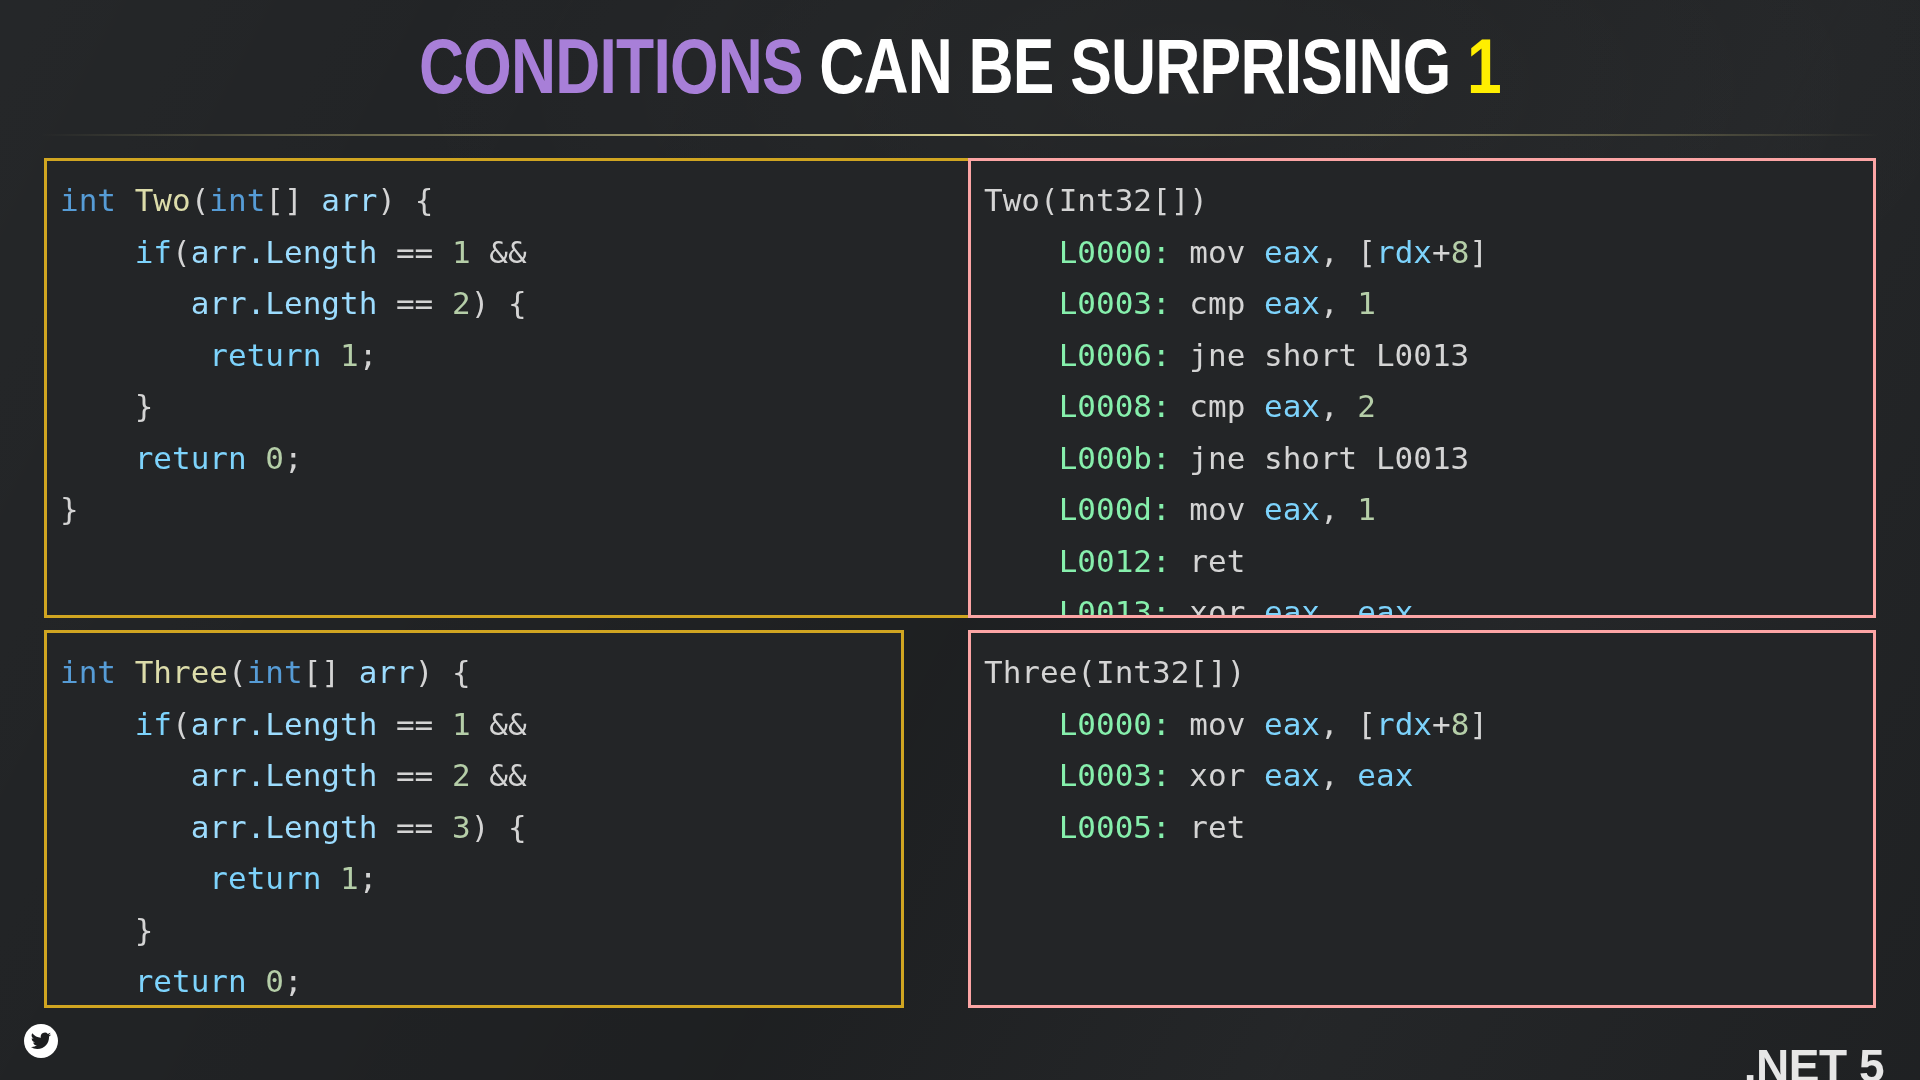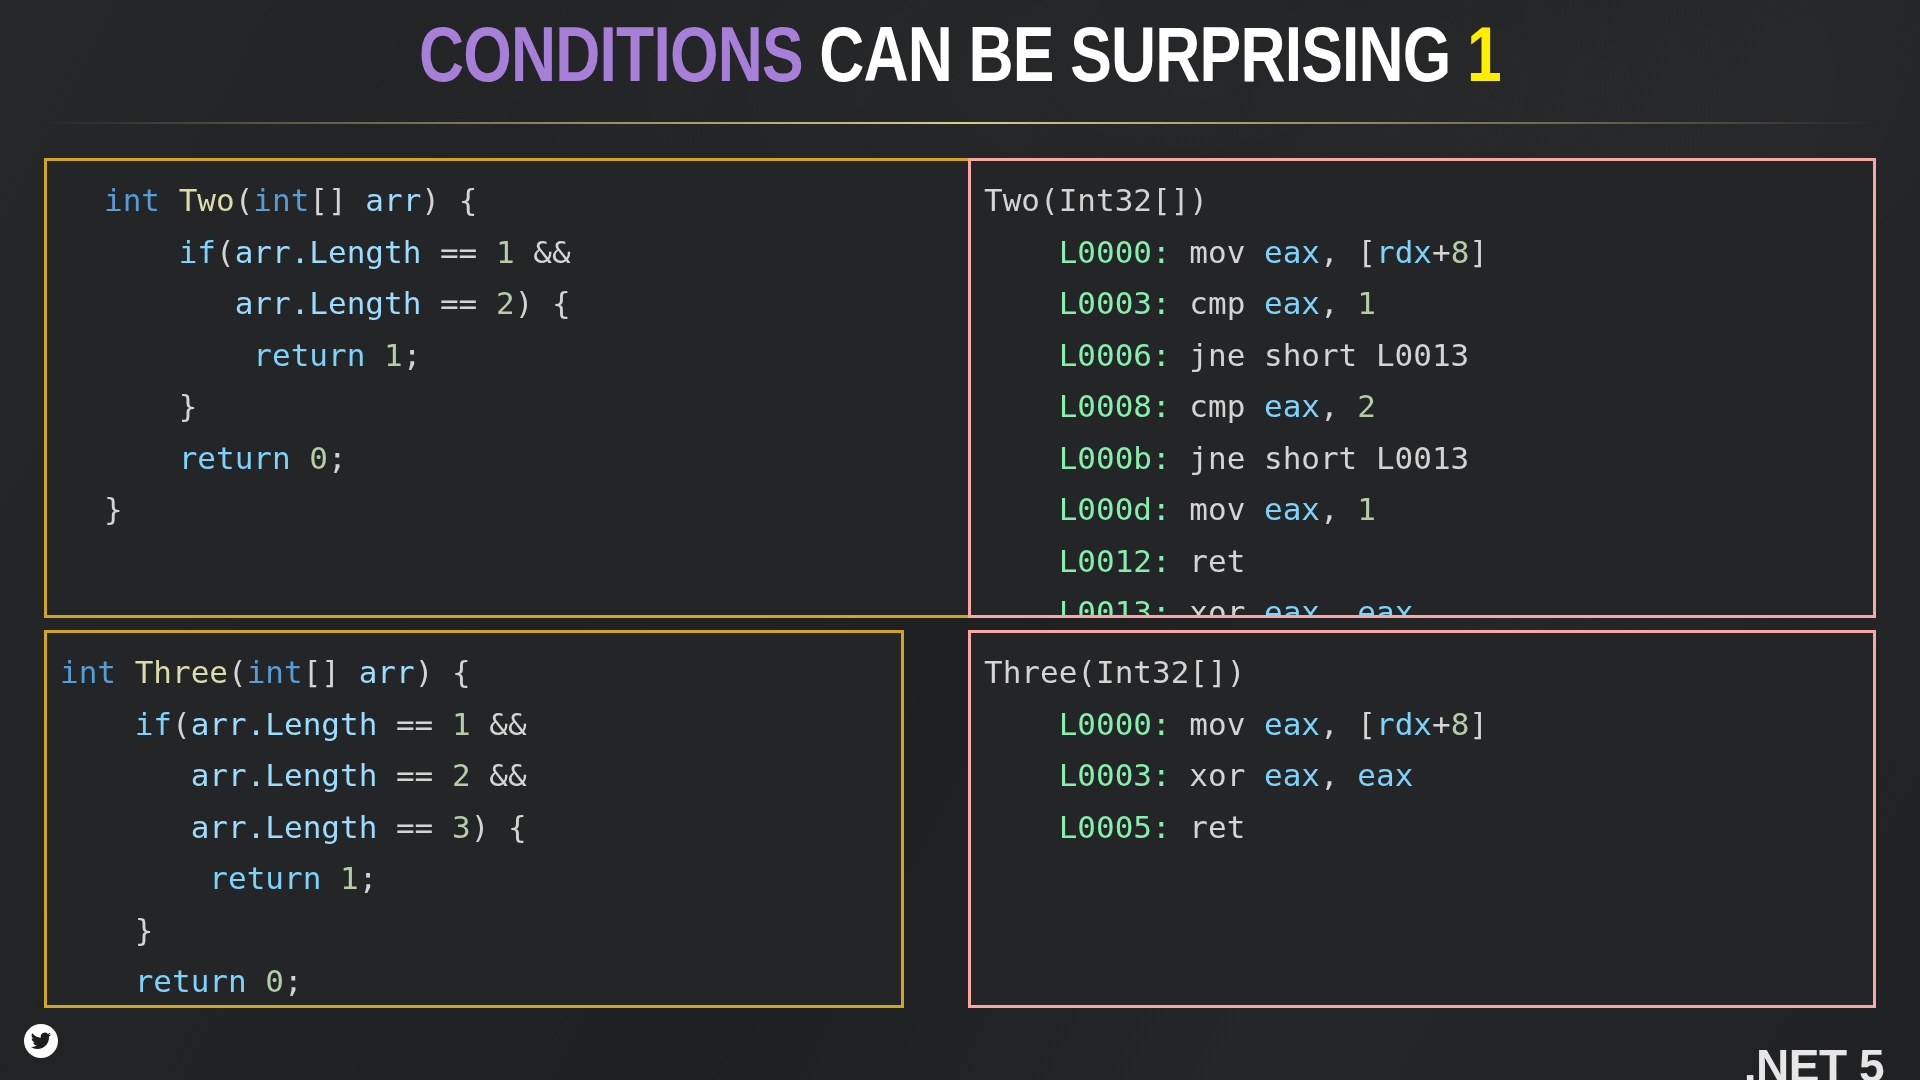--- a/index.html
+++ b/index.html
@@ -14,21 +14,21 @@
     position:absolute;inset:0;
     background:
       radial-gradient(ellipse 70% 55% at 62% 8%, rgba(255,255,255,.035), rgba(255,255,255,0) 60%),
       linear-gradient(118deg, rgba(255,255,255,.020) 0%, rgba(255,255,255,0) 26%, rgba(0,0,0,.10) 52%, rgba(255,255,255,.016) 74%, rgba(0,0,0,.06) 100%),
       #212325;
     pointer-events:none;
   }
 
   
   #header{
-    position:absolute;left:0;top:0;width:1920px;height:126px;
+    position:absolute;left:0;top:12px;width:1920px;height:126px;
   }
   #slide-title{
     position:absolute;left:0;top:5px;width:1920px;
     text-align:center;
     font-family:"Liberation Sans", sans-serif;
     font-weight:bold;
     font-size:78px;
     letter-spacing:-1px;
     line-height:98px;
     color:#ffffff;
@@ -50,21 +50,21 @@
 
   
   .pane{
     position:absolute;
     background:#232527;
     overflow:hidden;
   }
   .pane.left{border:3px solid #d0a521;}
   .pane.right{border:3px solid #fca5a5;}
 
-  #pane-cs-two     {left:44px;  top:158px; width:1052px;  height:460px;padding-left:44px;}
+  #pane-cs-two     {left:44px;  top:158px; width:1052px;  height:460px;}
   #pane-asm-two    {left:968px; top:158px; width:908px;  height:460px;}
   #pane-cs-three   {left:44px;  top:630px; width:860px;  height:378px;}
   #pane-asm-three  {left:968px; top:630px; width:908px;  height:378px;}
 
   .code{
     font-family:"DejaVu Sans Mono", monospace;
     font-size:31px;
     line-height:51.5px;
     white-space:pre;
     padding:14px 0 0 13px;

